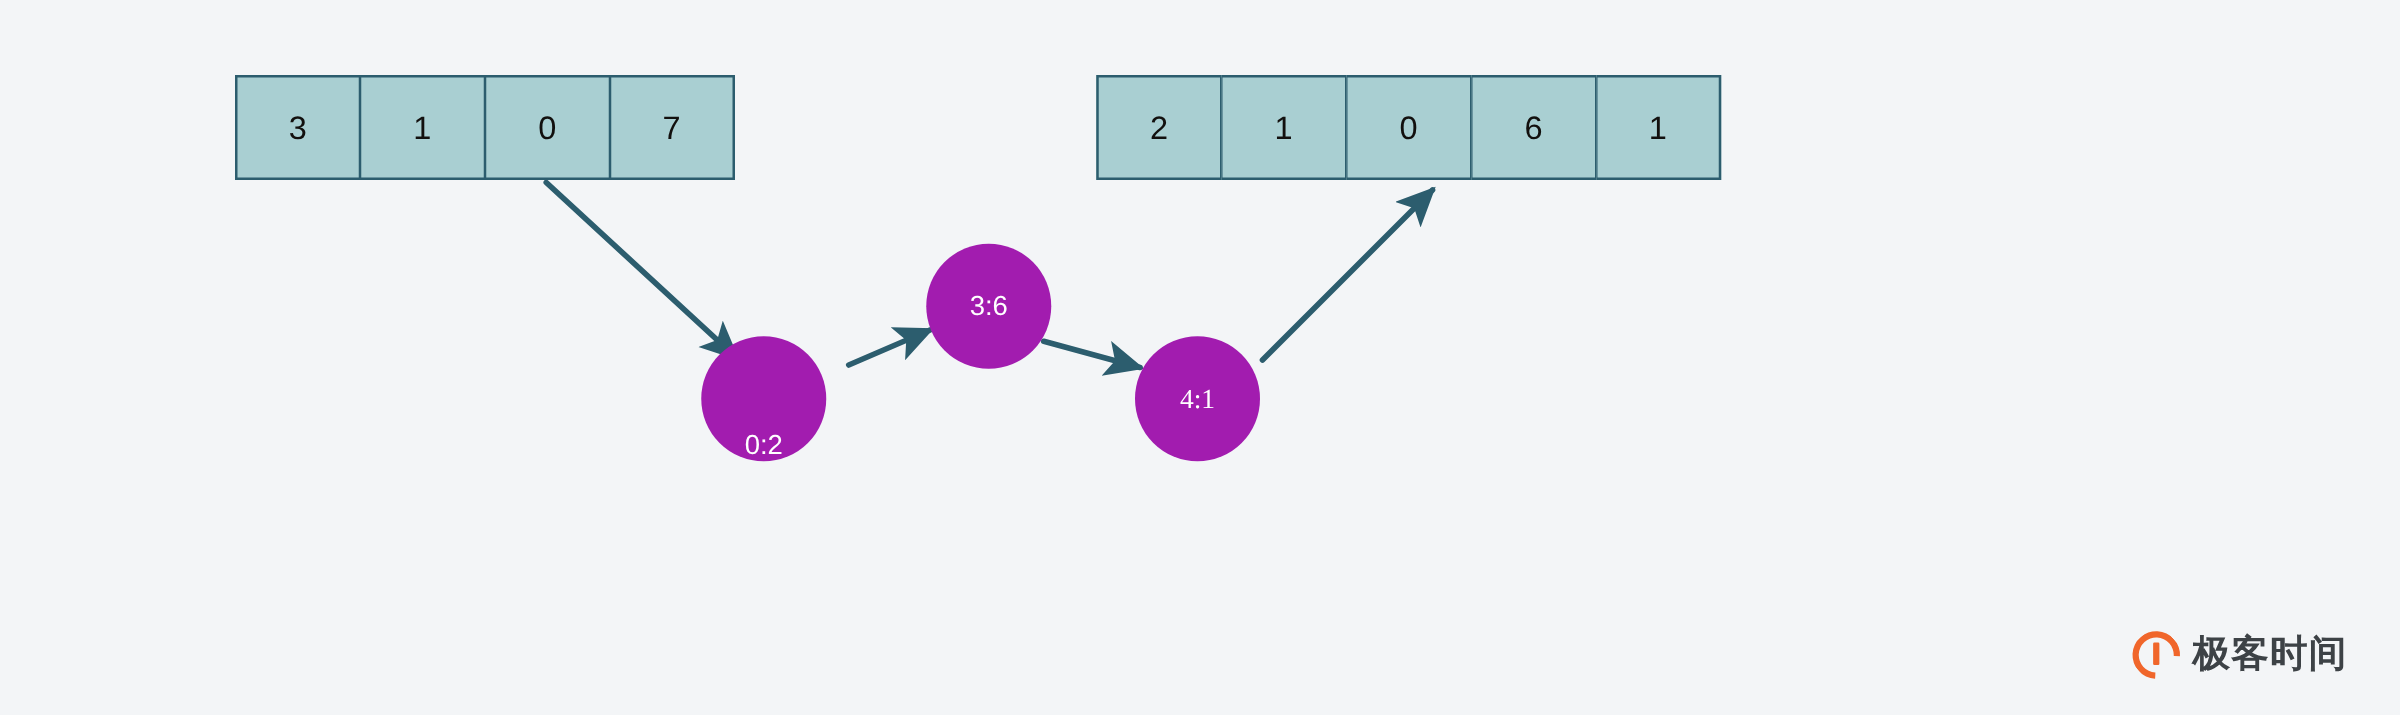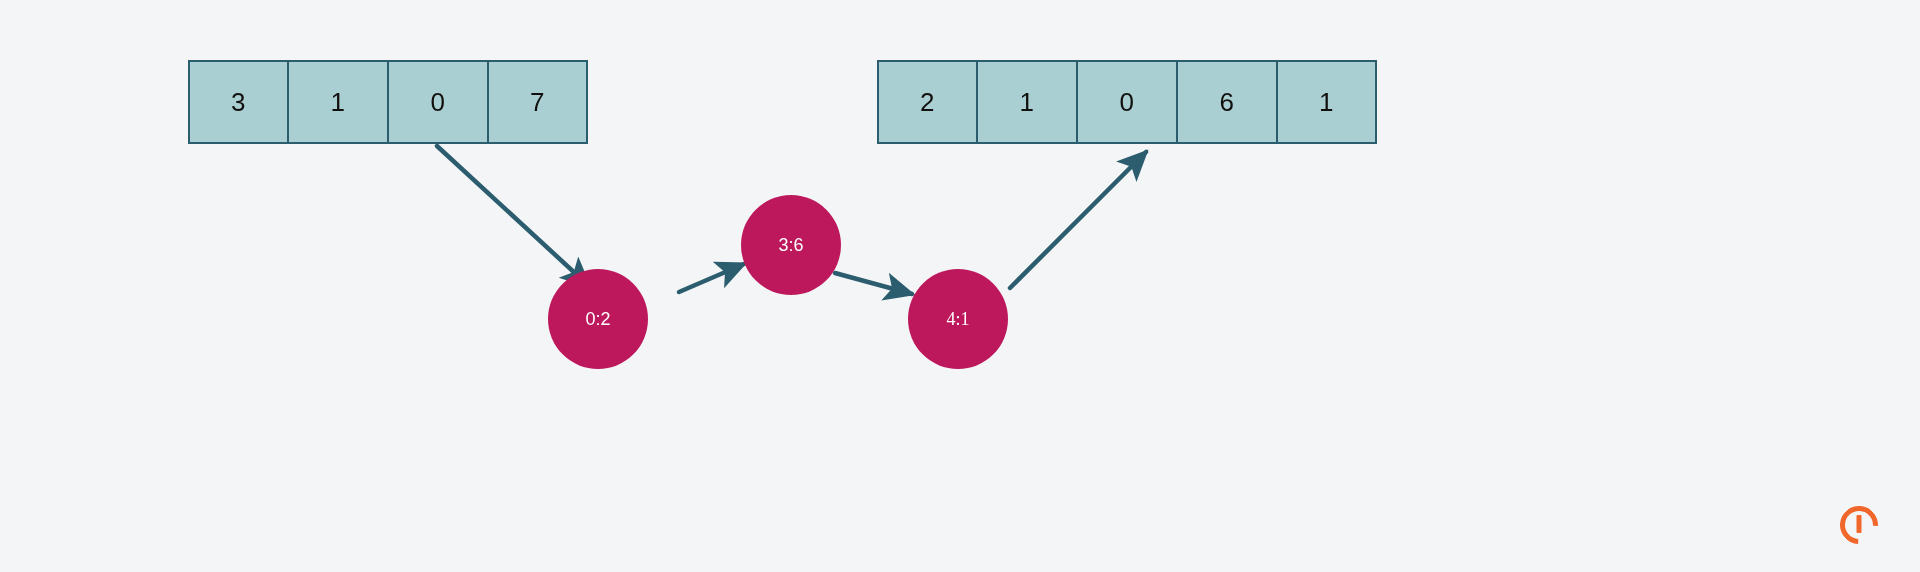--- a/index.html
+++ b/index.html
@@ -42,26 +42,26 @@
   .array-cell:last-child { border-right-width: 2px; }
 
   #array-left  { left: 188px; top: 60px; }
   #array-right { left: 877px; top: 60px; }
   .array-cell { width: 100px; height: 84px; }
   #array-right .array-cell { width: 100px; height: 84px; }
 
   .node {
     position: absolute;
     border-radius: 50%;
-    background: #be185d;
+    background: #a21caf;
     color: #ffffff;
     display: flex;
     align-items: center;
     justify-content: center;
-    font-size: 18px;
+    font-size: 22px;
     font-family: "Liberation Sans", sans-serif;
   }
 
   #logo {
     position: absolute;
     right: 42px;
     bottom: 28px;
     display: flex;
     align-items: center;
     gap: 10px;
@@ -123,28 +123,29 @@
 </div>
 
 <div class="array-group" id="array-right">
   <div class="array-cell">2</div>
   <div class="array-cell">1</div>
   <div class="array-cell">0</div>
   <div class="array-cell">6</div>
   <div class="array-cell">1</div>
 </div>
 
-<div class="node" style="left:548px; top:269px; width:100px; height:100px;">
+<div class="node" style="left:561px; top:269px; width:100px; height:100px;align-items:flex-end;">
   <span>0:2</span>
 </div>
 <div class="node" style="left:741px; top:195px; width:100px; height:100px;">
   <span>3:6</span>
 </div>
 <div class="node" style="left:908px; top:269px; width:100px; height:100px;font-family:Liberation Serif, serif;">
   <span>4:1</span>
 </div>
 
 <div id="logo">
   <span class="mark">
     <span class="ring"></span>
     <span class="bar"></span>
   </span>
+  <span class="wordmark">极客时间</span>
 </div>
 
 </body></html>

